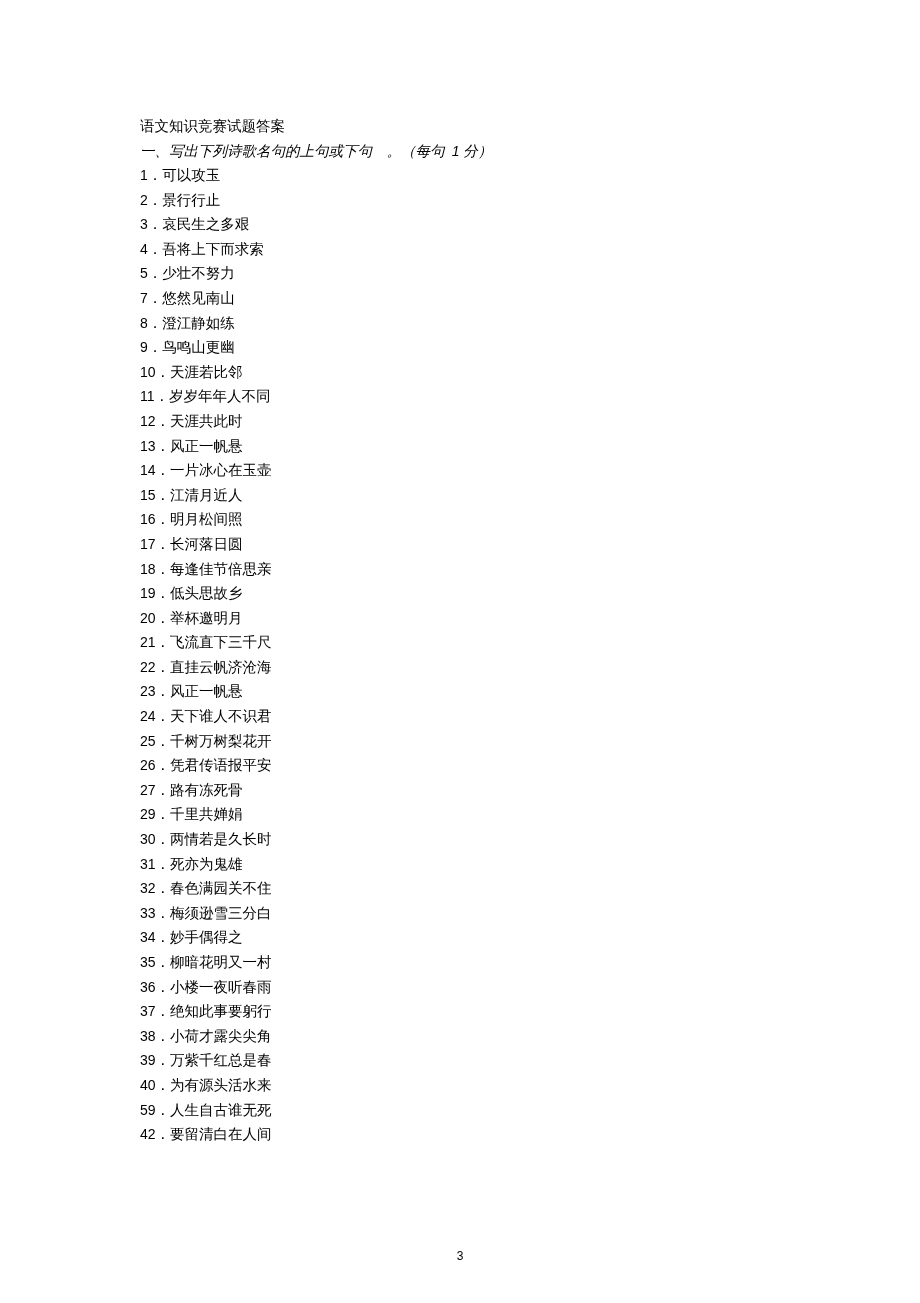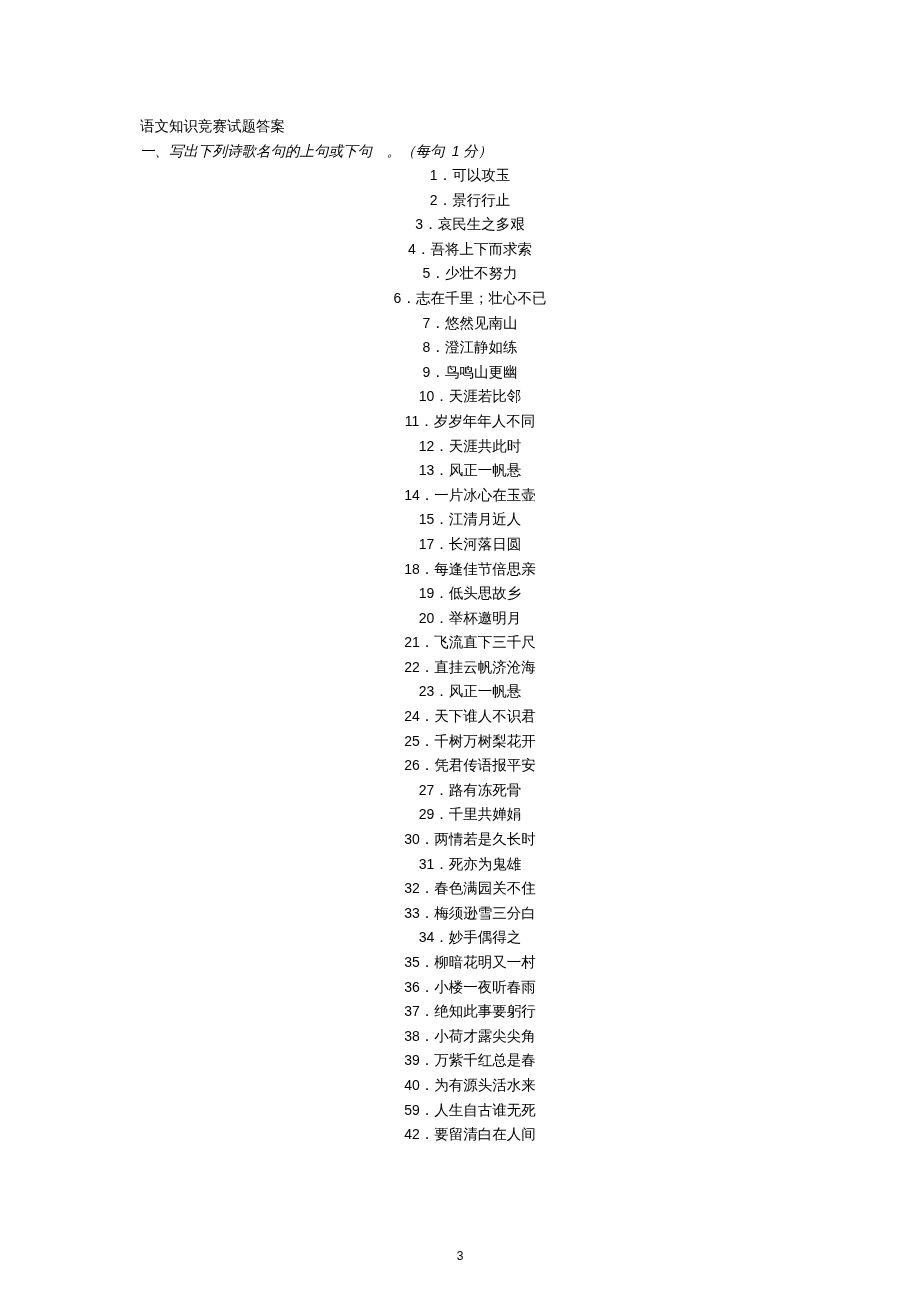--- a/index.html
+++ b/index.html
@@ -23,21 +23,20 @@
     .section-heading {
       font-size: 14.5px;
       line-height: 24px;
       font-family: "SimSun", "宋体", serif;
       font-style: italic;
     }
     .item {
       font-size: 14.5px;
       line-height: 24.6px;
       font-family: "SimSun", "宋体", serif;
-      text-align: center;
     }
     .item-num {
       font-family: Arial, "Helvetica Neue", Helvetica, sans-serif;
       font-size: 14px;
     }
     .item-dot {
       font-family: "SimSun", "宋体", serif;
     }
     .heading-num {
       font-family: Arial, "Helvetica Neue", Helvetica, sans-serif;
@@ -61,30 +60,30 @@
   <div class="title">语文知识竞赛试题答案</div>
   <div class="section-heading">
     <span>一、写出下列诗歌名句的上句或下句</span>&nbsp;&nbsp;&nbsp;&nbsp;<span>。（每句</span>&nbsp;&nbsp;<span class="heading-num">1</span> <span>分）</span>
   </div>
   <div id="items-container">
       <div class="item"><span class="item-num">1</span><span class="item-dot">．</span><span>可以攻玉</span></div>
       <div class="item"><span class="item-num">2</span><span class="item-dot">．</span><span>景行行止</span></div>
       <div class="item"><span class="item-num">3</span><span class="item-dot">．</span><span>哀民生之多艰</span></div>
       <div class="item"><span class="item-num">4</span><span class="item-dot">．</span><span>吾将上下而求索</span></div>
       <div class="item"><span class="item-num">5</span><span class="item-dot">．</span><span>少壮不努力</span></div>
-      <div class="item"><span class="item-num">6</span><span class="item-dot">．</span><span>志在千里；壮心不已</span></div>
       <div class="item"><span class="item-num">7</span><span class="item-dot">．</span><span>悠然见南山</span></div>
       <div class="item"><span class="item-num">8</span><span class="item-dot">．</span><span>澄江静如练</span></div>
       <div class="item"><span class="item-num">9</span><span class="item-dot">．</span><span>鸟鸣山更幽</span></div>
       <div class="item"><span class="item-num">10</span><span class="item-dot">．</span><span>天涯若比邻</span></div>
       <div class="item"><span class="item-num">11</span><span class="item-dot">．</span><span>岁岁年年人不同</span></div>
       <div class="item"><span class="item-num">12</span><span class="item-dot">．</span><span>天涯共此时</span></div>
       <div class="item"><span class="item-num">13</span><span class="item-dot">．</span><span>风正一帆悬</span></div>
       <div class="item"><span class="item-num">14</span><span class="item-dot">．</span><span>一片冰心在玉壶</span></div>
       <div class="item"><span class="item-num">15</span><span class="item-dot">．</span><span>江清月近人</span></div>
+      <div class="item"><span class="item-num">16</span><span class="item-dot">．</span><span>明月松间照</span></div>
       <div class="item"><span class="item-num">17</span><span class="item-dot">．</span><span>长河落日圆</span></div>
       <div class="item"><span class="item-num">18</span><span class="item-dot">．</span><span>每逢佳节倍思亲</span></div>
       <div class="item"><span class="item-num">19</span><span class="item-dot">．</span><span>低头思故乡</span></div>
       <div class="item"><span class="item-num">20</span><span class="item-dot">．</span><span>举杯邀明月</span></div>
       <div class="item"><span class="item-num">21</span><span class="item-dot">．</span><span>飞流直下三千尺</span></div>
       <div class="item"><span class="item-num">22</span><span class="item-dot">．</span><span>直挂云帆济沧海</span></div>
       <div class="item"><span class="item-num">23</span><span class="item-dot">．</span><span>风正一帆悬</span></div>
       <div class="item"><span class="item-num">24</span><span class="item-dot">．</span><span>天下谁人不识君</span></div>
       <div class="item"><span class="item-num">25</span><span class="item-dot">．</span><span>千树万树梨花开</span></div>
       <div class="item"><span class="item-num">26</span><span class="item-dot">．</span><span>凭君传语报平安</span></div>

